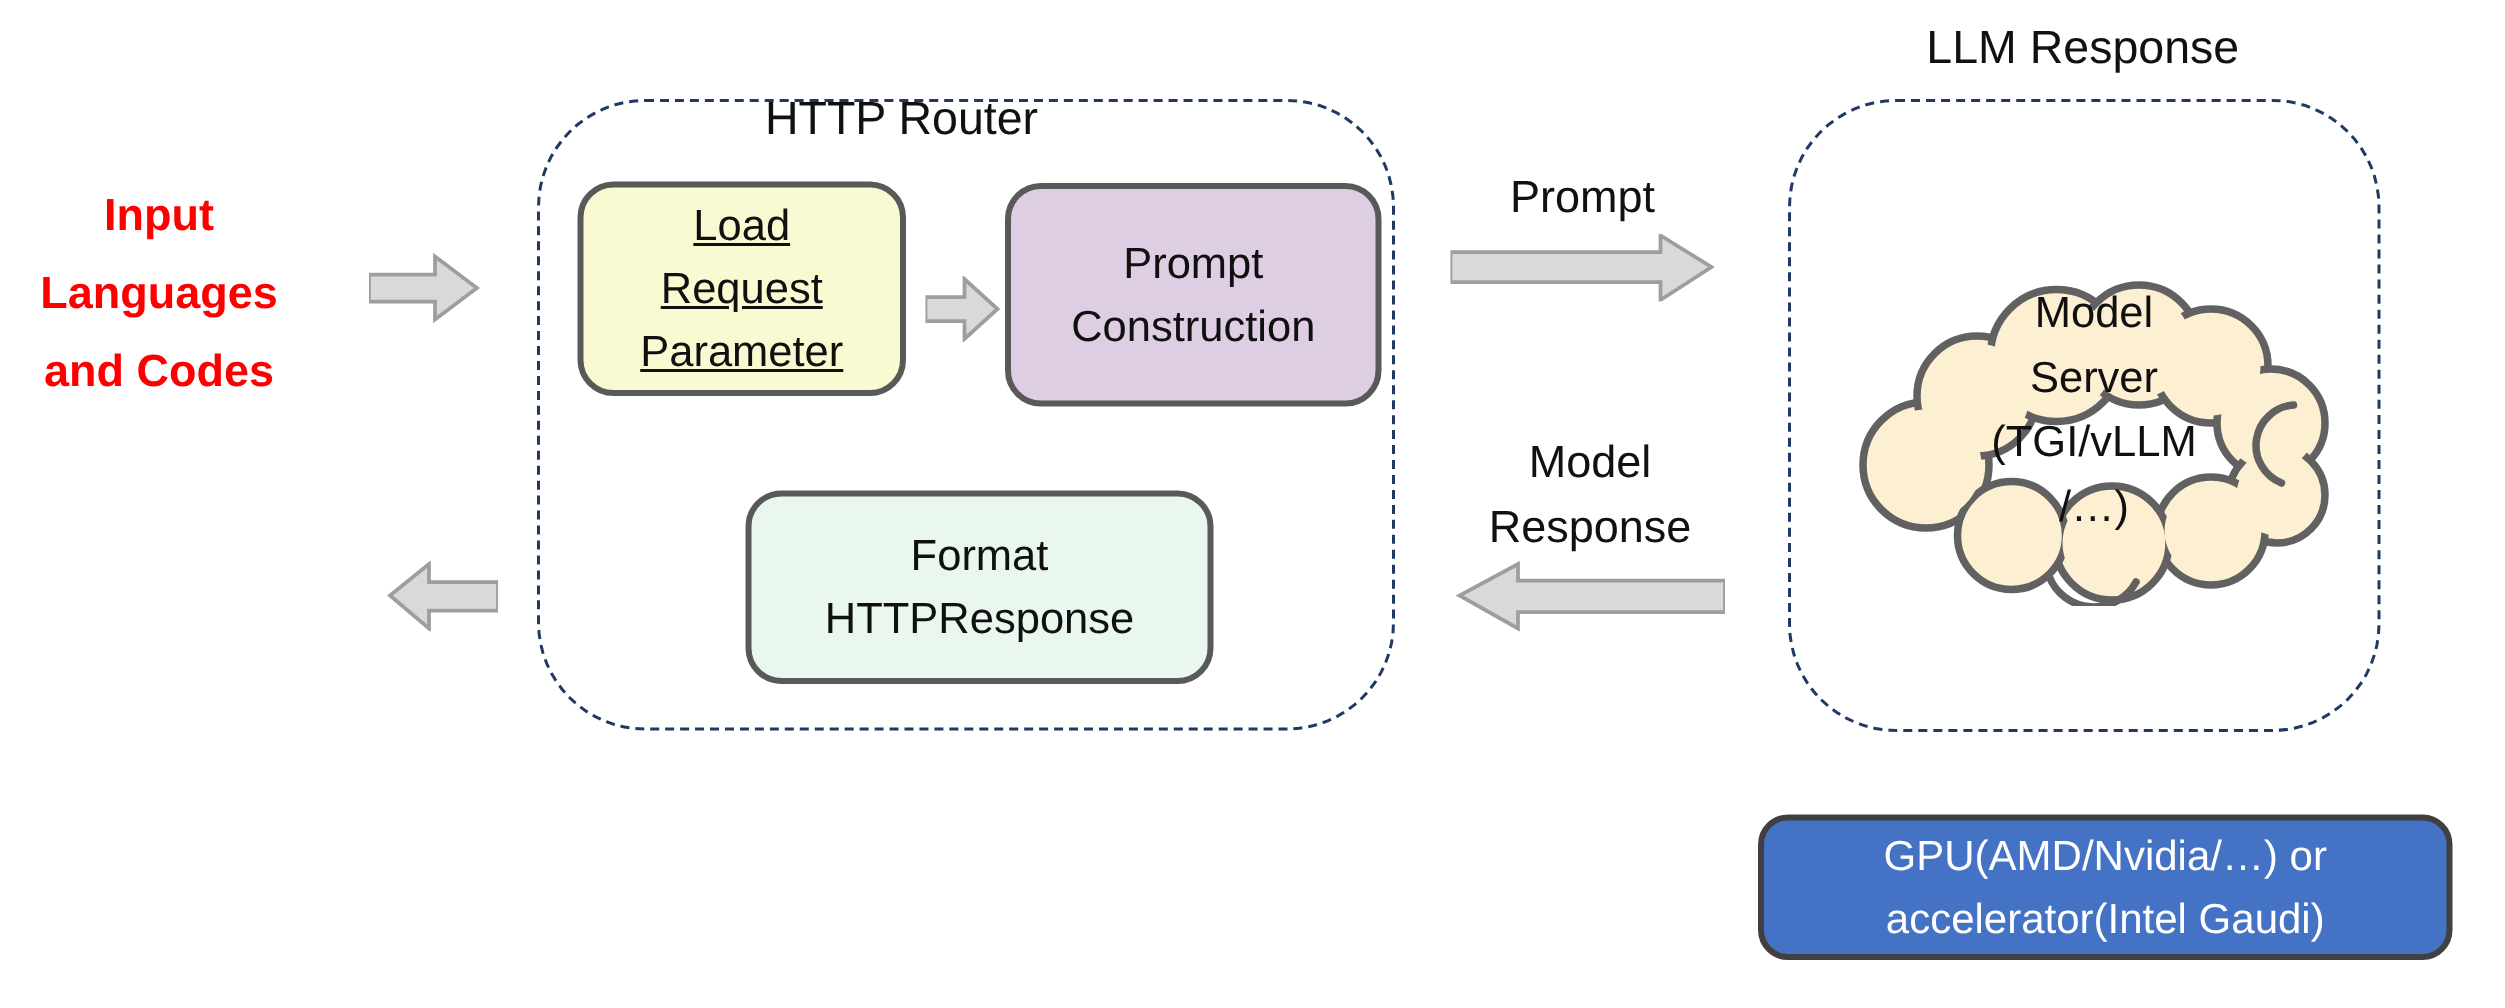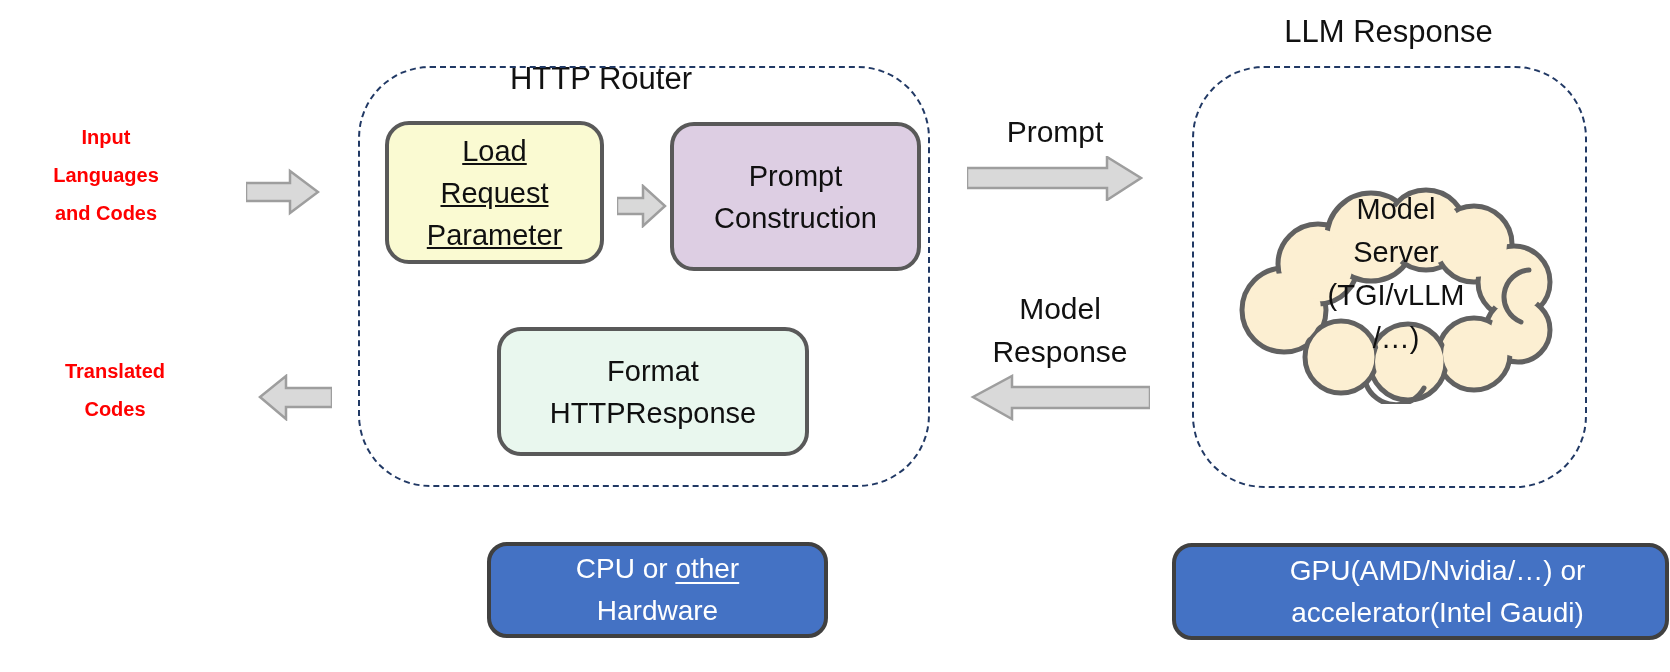--- a/index.html
+++ b/index.html
@@ -4,21 +4,21 @@
 <style>
   html,body{margin:0;padding:0;background:#ffffff;}
   .canvas{
     position:relative;width:1670px;height:672px;background:#ffffff;overflow:hidden;
     font-family:"Liberation Sans",sans-serif;color:#1a1a1a;
   }
   .abs{position:absolute;}
   .pre{white-space:pre-line;}
 
   .red-label{
-    color:#ff0000;font-weight:bold;font-size:20px;line-height:38px;
+    color:#ff0000;font-weight:bold;font-size:30px;line-height:52px;
     text-align:center;white-space:pre-line;
   }
   .group-title{font-size:31px;line-height:36px;text-align:center;color:#111111;}
   .dashed-box{
     border:2px dashed #203864;border-radius:72px;background:transparent;
   }
   .node{
     display:flex;align-items:center;justify-content:center;
     border:4px solid #595959;border-radius:24px;
     font-size:29px;line-height:42px;text-align:center;color:#101010;
@@ -46,22 +46,20 @@
 </style>
 </head>
 <body>
 
 <div class="canvas">
 
   <div class="abs red-label" style="left:20px;top:118px;width:172px;">Input
 Languages
 and Codes</div>
 
-  <div class="abs red-label" style="left:29px;top:352px;width:172px;">Translated
-Codes</div>
 
   <svg class="abs arrow-svg" style="left:246px;top:168px;" width="74" height="48" viewBox="0 0 74 48" preserveAspectRatio="none">
     <polygon class="arrow-shape" vector-effect="non-scaling-stroke" points="0,15 44,15 44,3 72,24 44,45 44,33 0,33"></polygon>
   </svg>
 
   <svg class="abs arrow-svg" style="left:256px;top:374px;" width="76" height="47" viewBox="0 0 76 47" preserveAspectRatio="none">
     <polygon class="arrow-shape" vector-effect="non-scaling-stroke" points="76,14 30,14 30,2 4,23 30,45 30,33 76,33"></polygon>
   </svg>
 
   <div class="abs group-title" style="left:316px;top:14px;width:570px;margin-top:47px;">HTTP Router</div>
@@ -134,25 +132,19 @@
       <path d="M 293 98 a 27 27 0 0 0 -8 52"></path>
       <path d="M 130 212 a 32 32 0 0 0 58 4"></path>
     </g>
   </svg>
 
   <div class="abs cloud-label" style="left:1266px;top:188px;width:260px;">Model
 Server
 (TGI/vLLM
 /…)</div>
 
-  <div class="abs hw-box" style="left:487px;top:542px;width:333px;height:88px;">
-    <div>
-      <span>CPU or </span><span class="u">other</span>
-    </div>
-    <div>Hardware</div>
-  </div>
 
-  <div class="abs hw-box" style="left:1172px;top:543px;width:455px;height:89px;padding-left:34px;">
+  <div class="abs hw-box" style="left:1172px;top:543px;width:455px;height:89px;">
     <div class="hw-line">GPU(AMD/Nvidia/…) or
 accelerator(Intel Gaudi)</div>
   </div>
 
 </div>
 
 </body></html>

